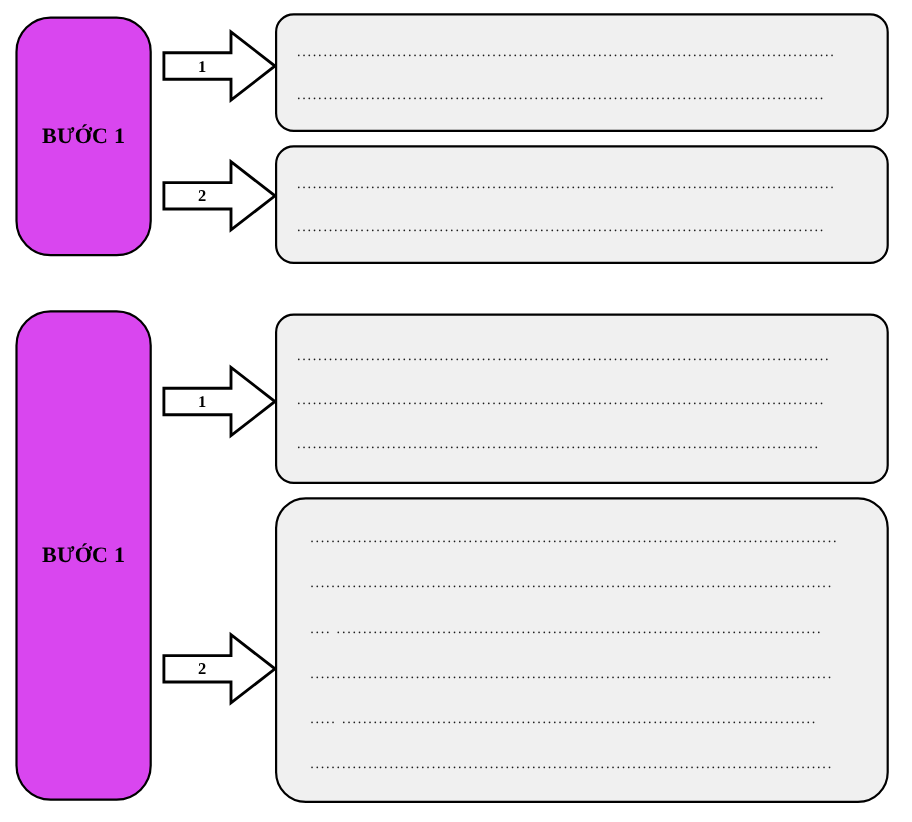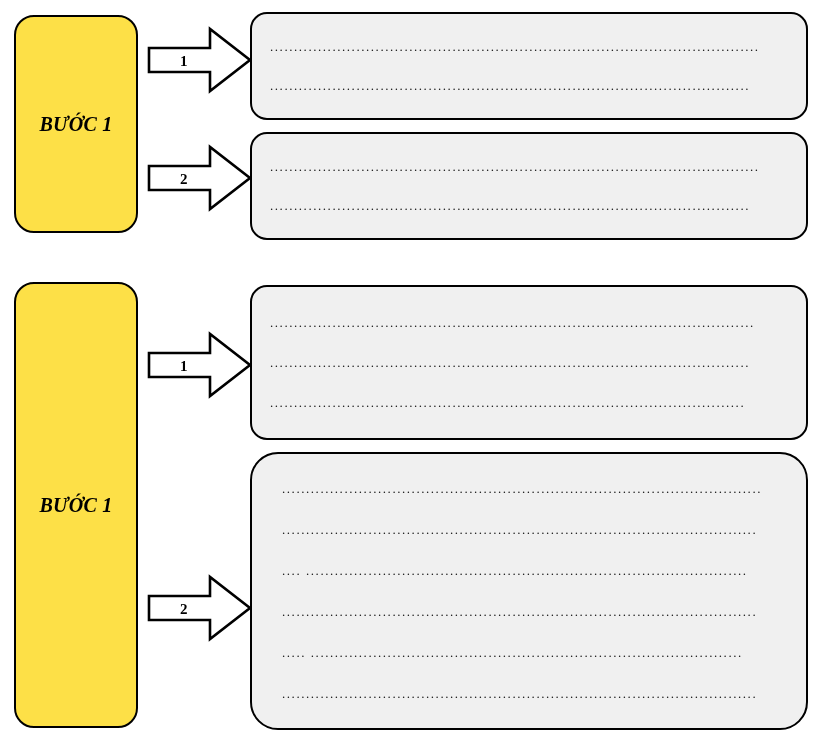--- a/index.html
+++ b/index.html
@@ -19,28 +19,27 @@
     position: absolute;
     left: 0;
     top: 0;
     width: 829px;
     height: 747px;
   }
 
   
   .step-box {
     position: absolute;
-    background: #fde047;
+    background: #d946ef;
     border: 2.2px solid #000000;
-    border-radius: 20px;
+    border-radius: 32px;
     box-sizing: border-box;
     display: flex;
     align-items: center;
     justify-content: center;
-    font-style: italic;
   }
   .step-label {
     font-family: "Liberation Serif", "DejaVu Serif", serif;
     font-weight: bold;
     font-size: 20px;
     color: #000000;
     letter-spacing: 0.2px;
     white-space: nowrap;
     text-align: center;
   }

